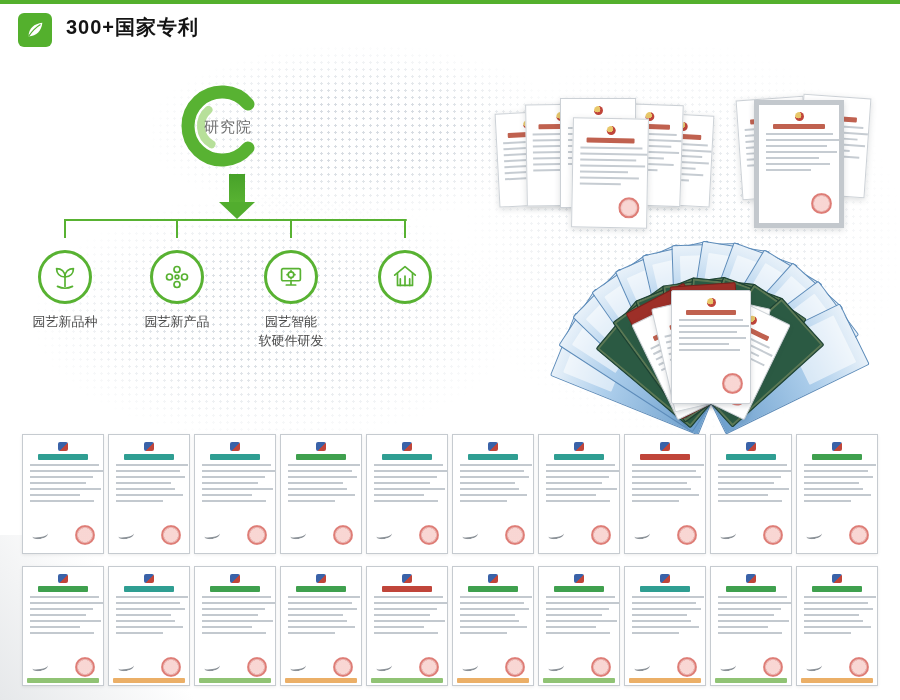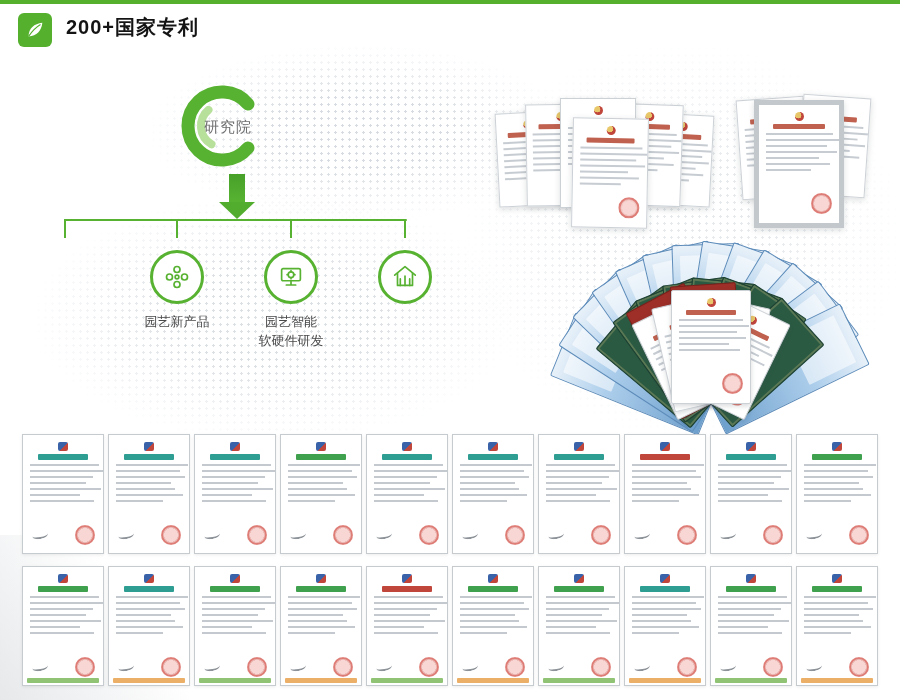--- a/index.html
+++ b/index.html
@@ -84,39 +84,53 @@
   <div class="dots" id="dots-b"></div>
   <div class="dots" id="dots-c"></div>
   <div id="corner-grad"></div>
 
   <div class="logo">
     <svg viewBox="0 0 24 24" width="22" height="22">
       <path d="M5 19 C5 10 11 5 20 4 C19 13 14 18 5 19 Z" fill="#ffffff"></path>
       <path d="M5 19 C9 13 13 9 18 6" stroke="#54b02d" stroke-width="1.2" fill="none"></path>
     </svg>
   </div>
-  <h1 class="title">200+国家专利</h1>
+  <h1 class="title">300+国家专利</h1>
 
   <div class="arc-wrap">
     <svg viewBox="0 0 100 100" width="100" height="100">
       <path d="M 76 71.9 A 34 34 0 1 1 76 28.1" fill="none" stroke="#58b232" stroke-width="13" stroke-linecap="round"></path>
       <path d="M 39.5 68.2 A 21 21 0 0 1 36.5 33.9" fill="none" stroke="#b7e09a" stroke-width="8" stroke-linecap="round"></path>
     </svg>
   </div>
   <div class="arc-label">研究院</div>
 
   <div class="arrow-shaft"></div>
   <div class="arrow-head"></div>
 
   <div class="h-line"></div>
   <div class="v-stub" style="left:64px"></div>
   <div class="v-stub" style="left:176px"></div>
   <div class="v-stub" style="left:290px"></div>
   <div class="v-stub" style="left:404px"></div>
 
+  <div class="branch" style="left:5px">
+    <div class="branch-circle">
+      <svg viewBox="0 0 32 32" width="30" height="30" fill="none" stroke="#58b232" stroke-width="1.8" stroke-linecap="round" stroke-linejoin="round">
+        <path d="M16 26 V14"></path>
+        <path d="M16 16 C10 16 7 12 7 7 C12 7 16 10 16 16 Z"></path>
+        <path d="M16 16 C22 16 25 12 25 7 C20 7 16 10 16 16 Z"></path>
+        <path d="M8 26 Q16 30 24 26"></path>
+      </svg>
+    </div>
+    <div class="branch-label">
+      <div>园艺新品种</div>
+      <div></div>
+    </div>
+  </div>
 
   <div class="branch" style="left:231px">
     <div class="branch-circle">
       <svg viewBox="0 0 32 32" width="30" height="30" fill="none" stroke="#58b232" stroke-width="1.8" stroke-linecap="round" stroke-linejoin="round">
         <rect x="6" y="7" width="20" height="13" rx="1.5"></rect>
         <circle cx="16" cy="13.5" r="3"></circle>
         <path d="M16 9.2 v1.3 M16 16.5 v1.3 M11.8 13.5 h1.3 M18.9 13.5 h1.3"></path>
         <path d="M16 20 v4 M11 24.5 h10"></path>
       </svg>
     </div>

